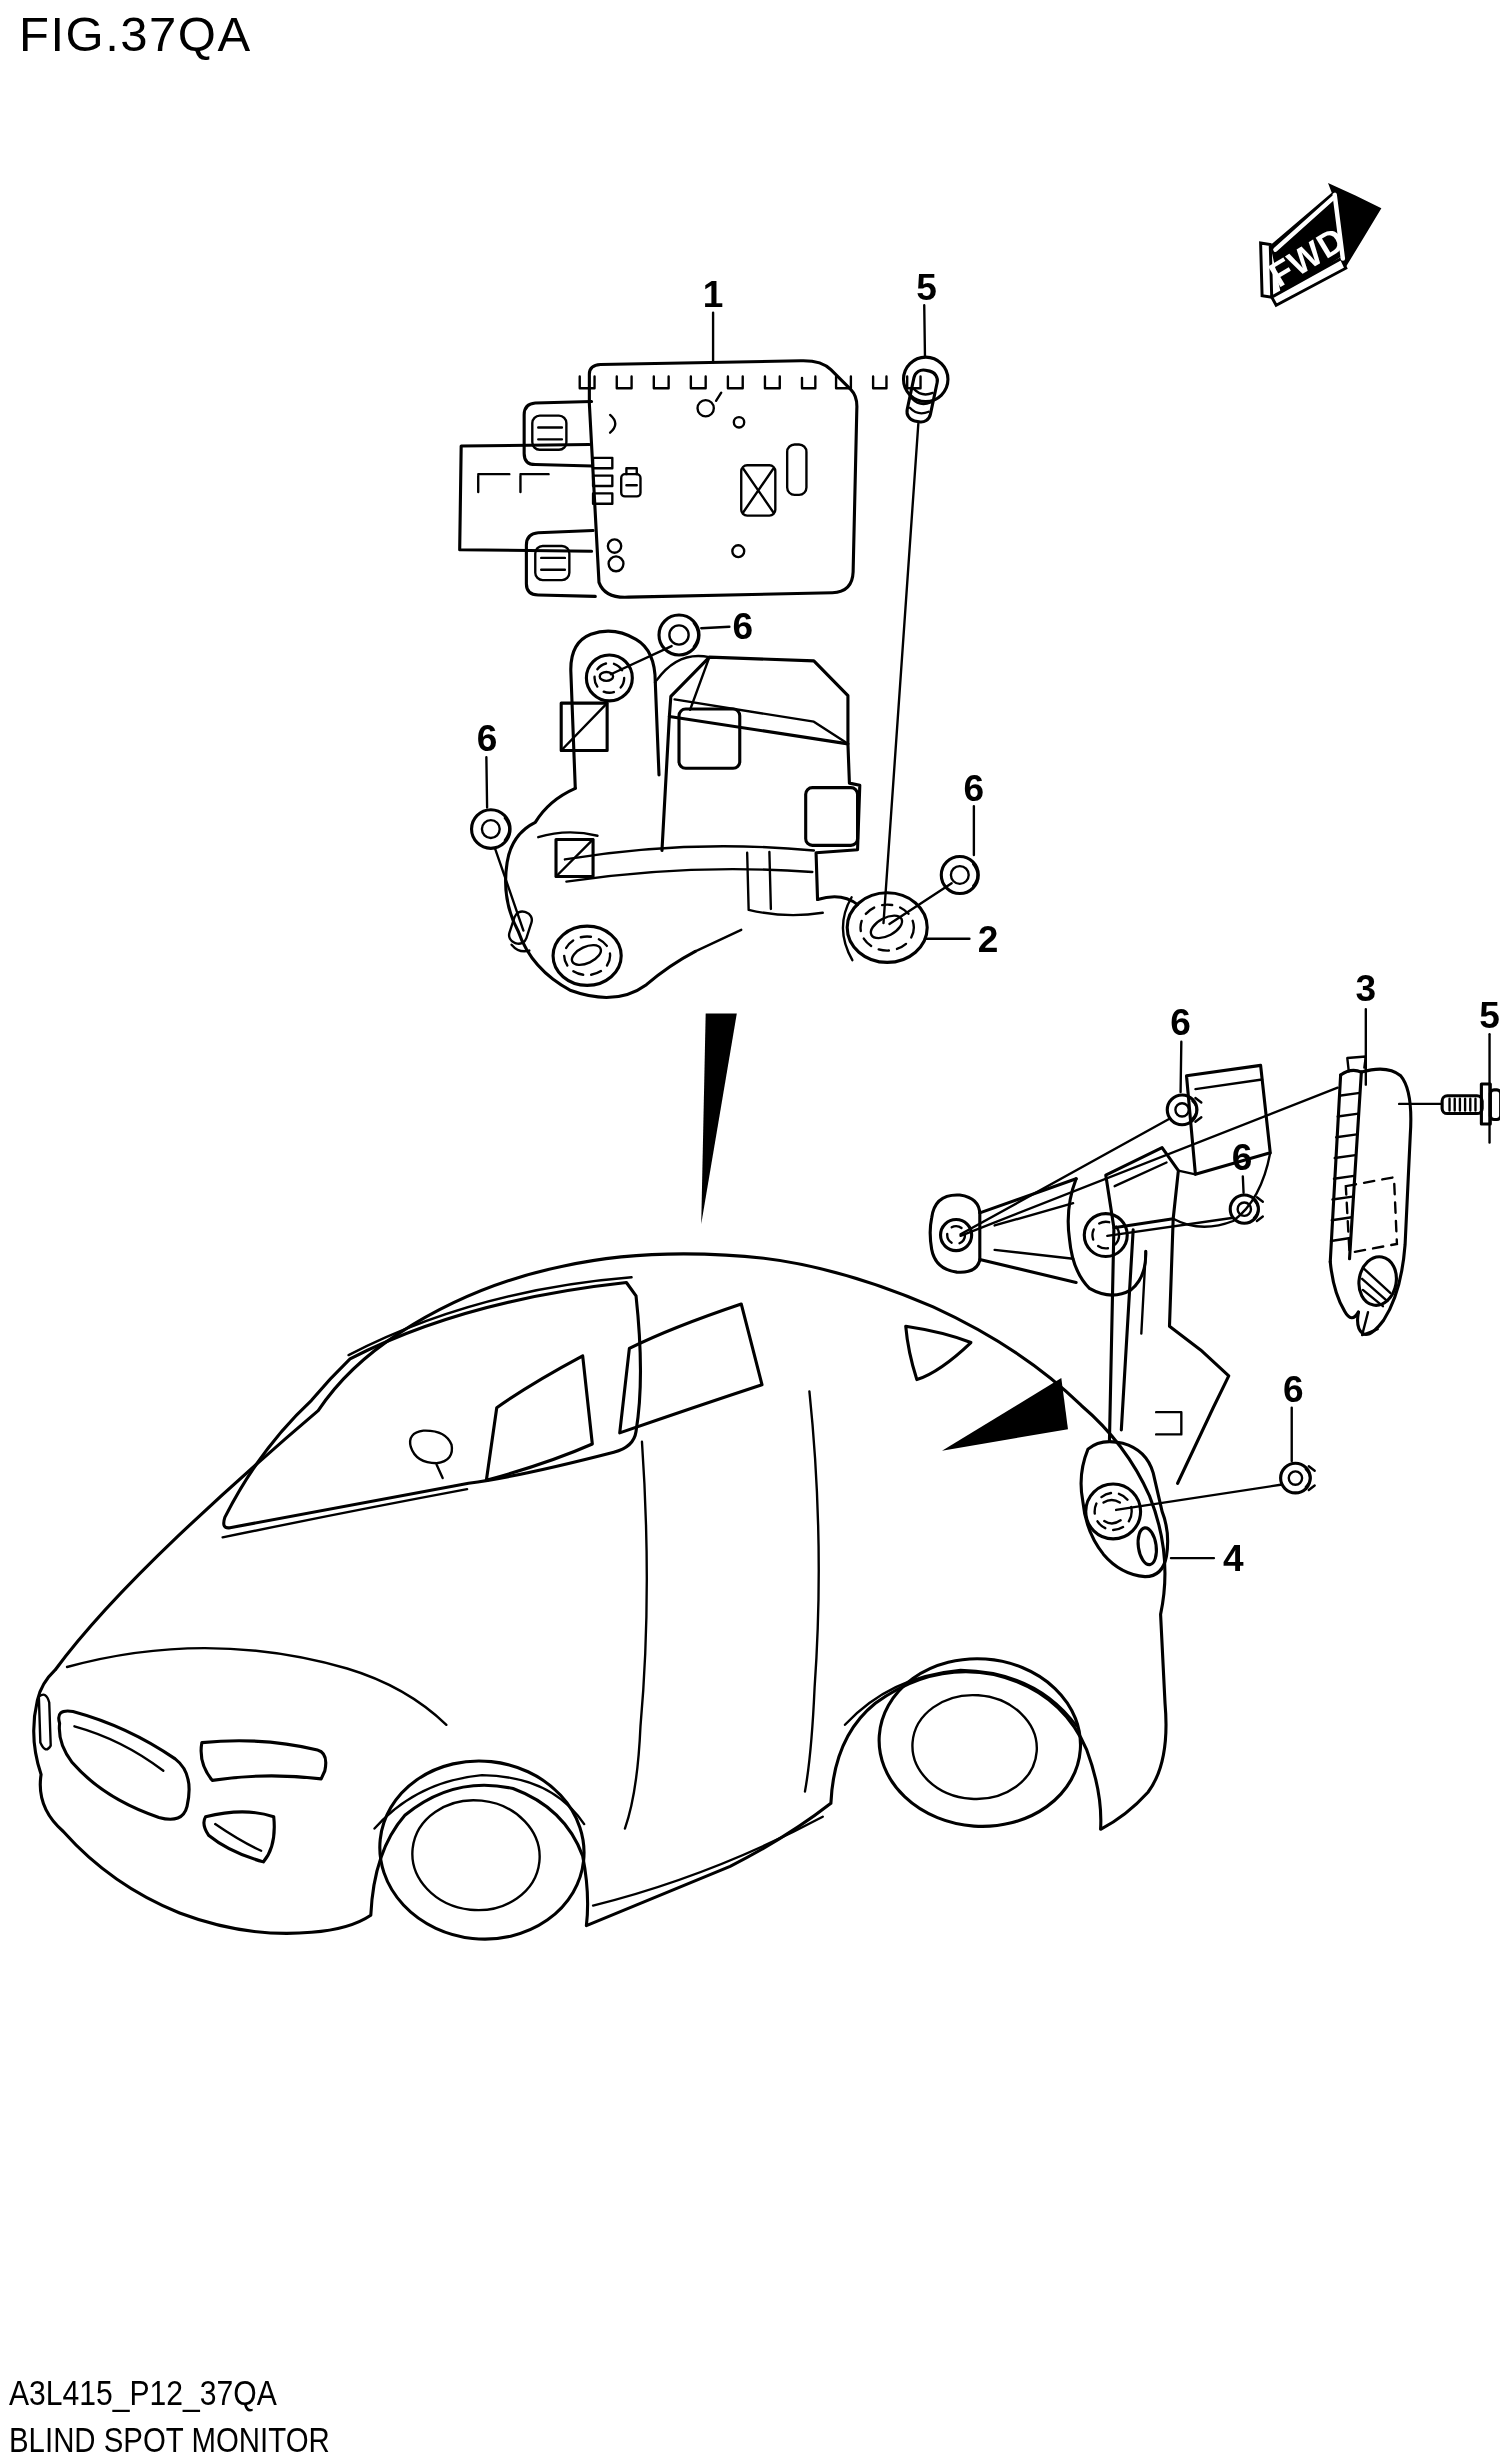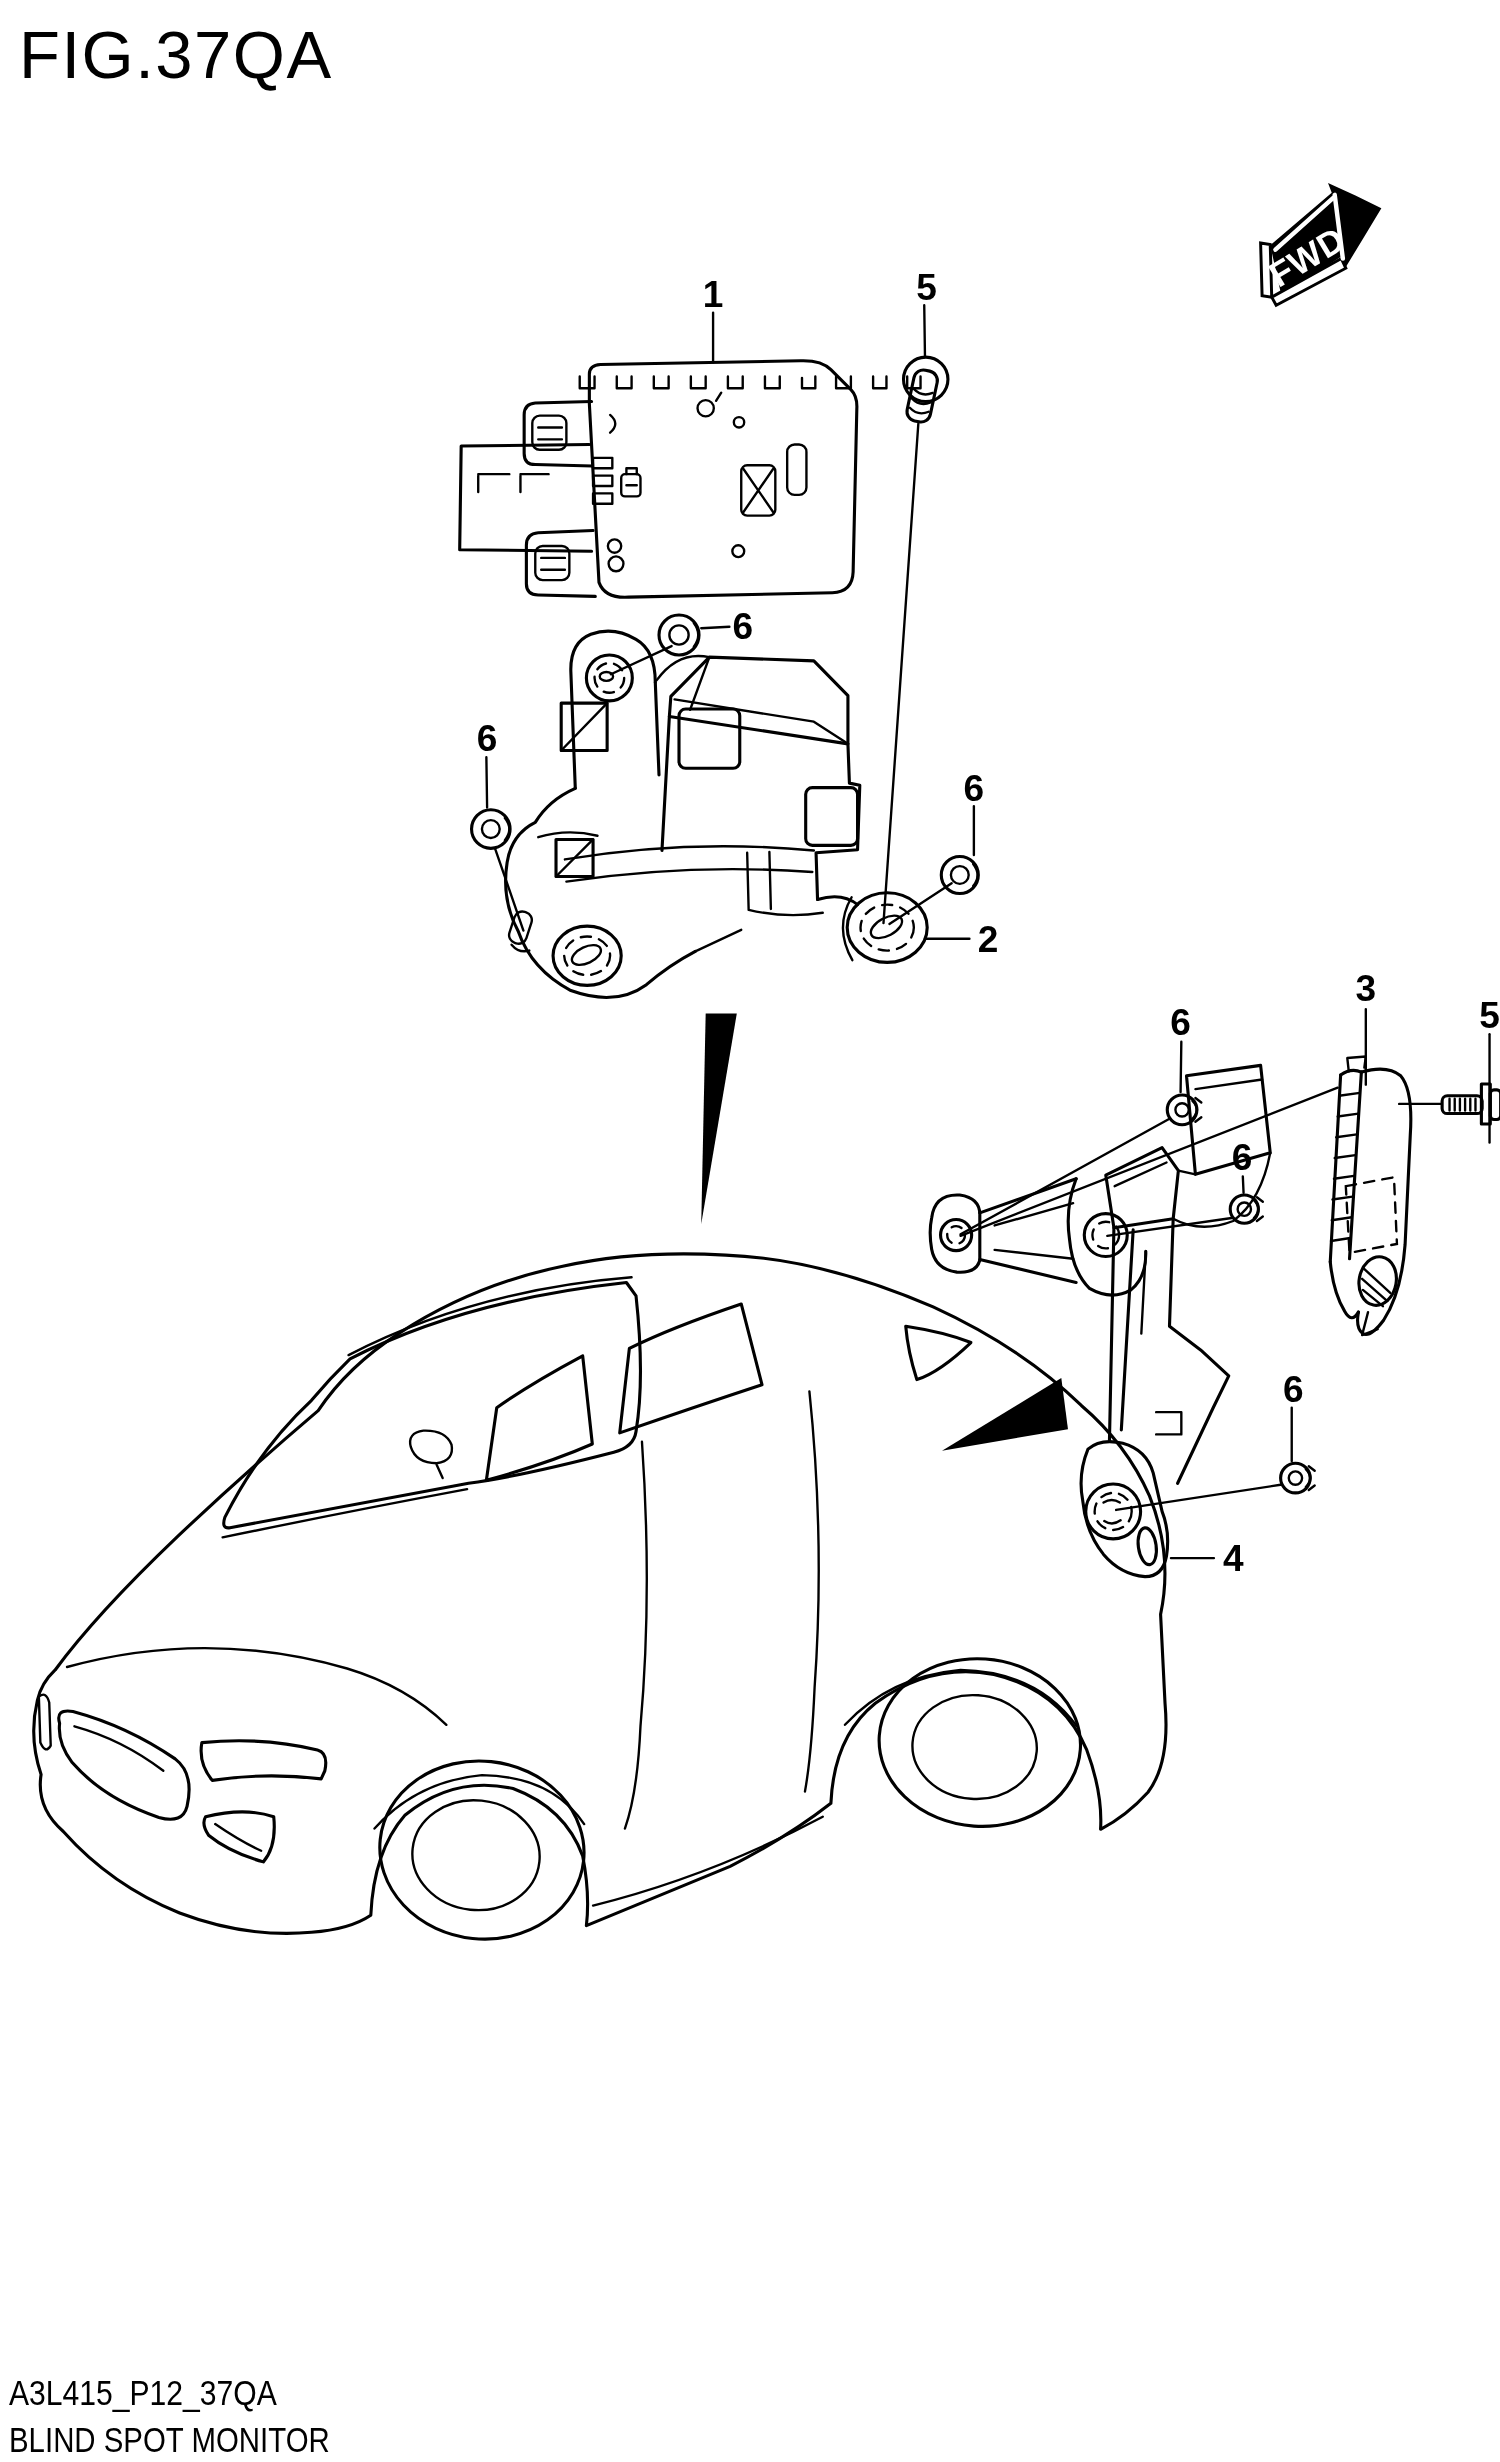--- a/index.html
+++ b/index.html
@@ -6,21 +6,21 @@
   body{width:1501px;height:2462px;position:relative;font-family:"Liberation Sans",sans-serif;overflow:hidden;}
   svg{position:absolute;left:0;top:0;}
   .ln{stroke:#000;fill:none;stroke-width:4.2;stroke-linecap:round;stroke-linejoin:round;}
   .tn{stroke:#000;fill:none;stroke-width:3.2;stroke-linecap:round;stroke-linejoin:round;}
   .dash{stroke:#000;fill:none;stroke-width:3.2;stroke-dasharray:14 11;stroke-linecap:round;}
   .solid{fill:#000;stroke:none;}
   .wht{stroke:#fff;fill:none;stroke-width:6;stroke-linecap:round;}
   .callout{font-family:"Liberation Sans",sans-serif;font-size:50px;font-weight:600;fill:#000;}
   .fwdtxt{font-family:"Liberation Sans",sans-serif;font-size:47px;font-weight:700;fill:#fff;letter-spacing:1px;}
   .overlay-text{position:absolute;color:#000;white-space:nowrap;}
-  #page-title{left:19px;top:16px;font-size:67px;font-weight:400;letter-spacing:1.5px;}
+  #page-title{left:19px;top:6px;font-size:49px;font-weight:400;letter-spacing:1.5px;}
   #footer-code{left:9px;top:2373px;font-size:35px;font-weight:400;transform:scaleX(.86);transform-origin:left top;}
   #footer-name{left:9px;top:2420px;font-size:35px;font-weight:400;transform:scaleX(.84);transform-origin:left top;}
 </style>
 </head>
 <body>
 
 <svg id="diagram" width="1501" height="2462" viewBox="0 0 2025 3323" xmlns="http://www.w3.org/2000/svg">
 
   <g>
     <path class="solid" d="M1714 331 L1797 260 L1792 247 L1829 264 L1864 281 L1840 321 L1815 362 L1809 347 L1729 399 Z"></path>

